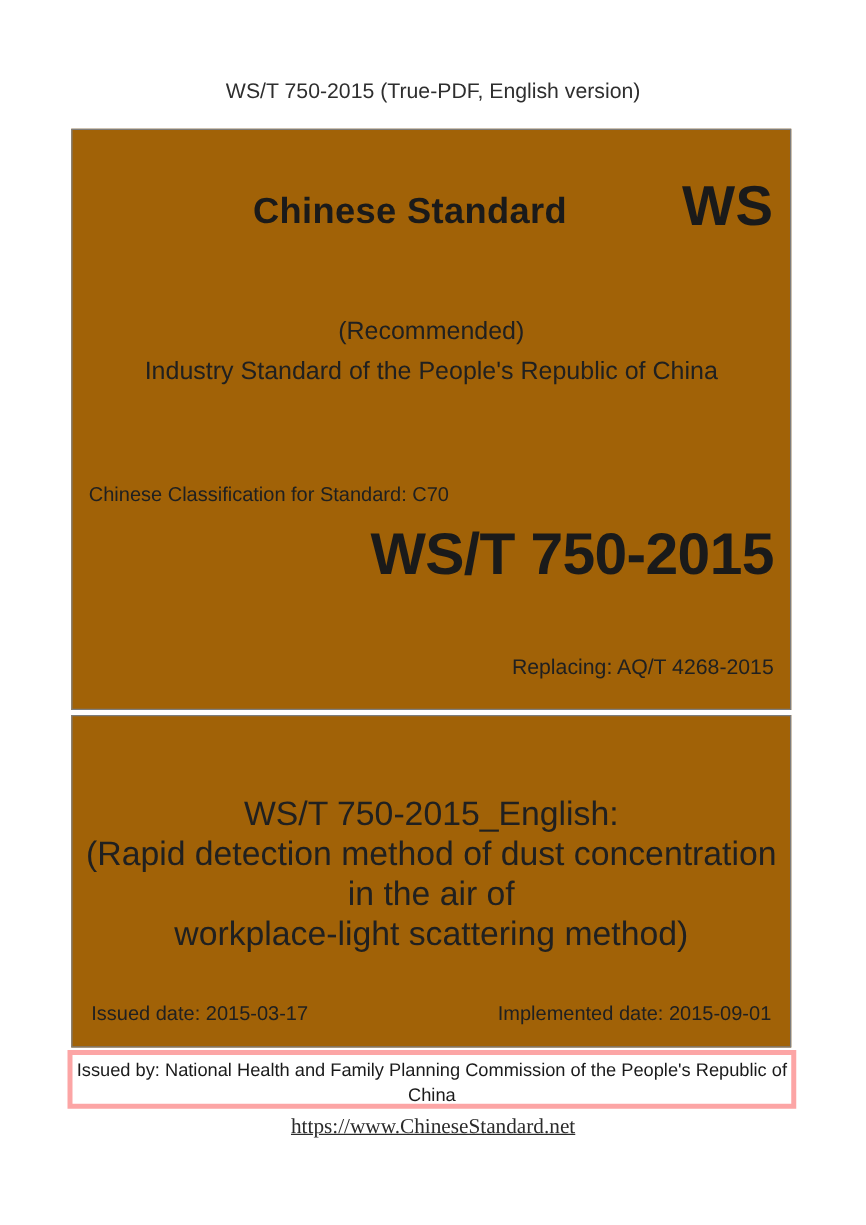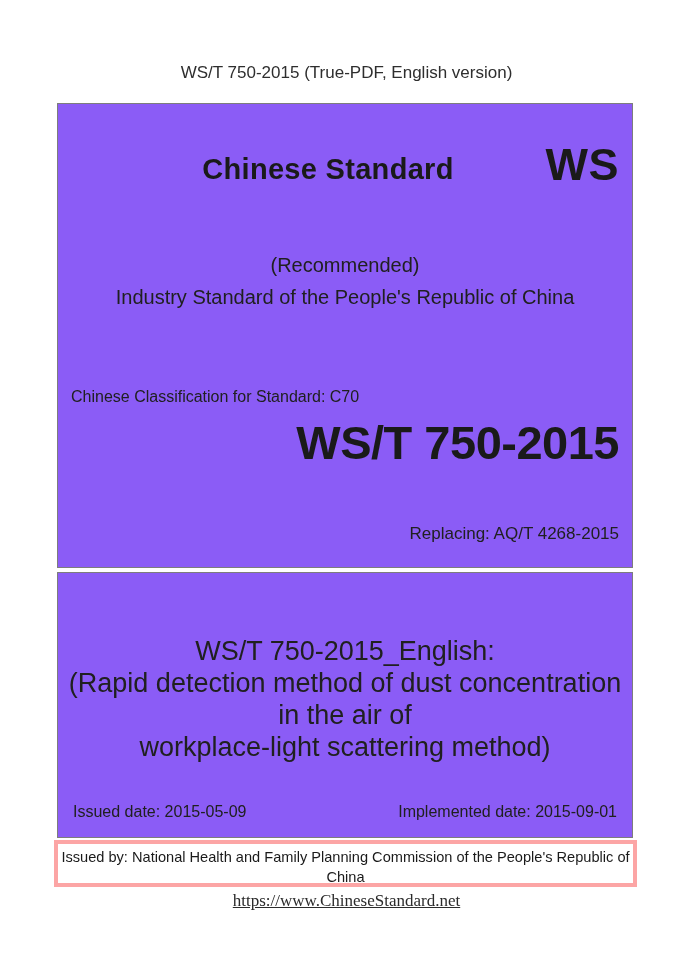--- a/index.html
+++ b/index.html
@@ -13,21 +13,21 @@
   }
   .header-title {
     position: absolute; top: 63px; left: 0; width: 100%;
     text-align: center;
     font-size: 17px;
     color: #2e2e2e;
   }
   .frame-box {
     position: absolute; left: 57px; width: 576px;
     border: 1px solid #7d7d7d;
-    background: #8b5cf6;
+    background: #a16207;
     box-sizing: border-box;
   }
   .box1 { top: 103px; height: 465px; }
   .box2 { top: 572px; height: 266px; }
   .brand-title {
     position: absolute; top: 50px; left: 135px; width: 270px;
     text-align: center;
     font-size: 29px; font-weight: bold;
     letter-spacing: 0.3px;
     line-height: 1.1;
@@ -110,21 +110,21 @@
   <div class="classification">Chinese Classification for Standard: C70</div>
   <div class="standard-number">WS/T 750-2015</div>
   <div class="replacing-note">Replacing: AQ/T 4268-2015</div>
 </div>
 
 <div class="frame-box box2">
   <div class="english-title">WS/T 750-2015_English:
 (Rapid detection method of dust concentration in the air of
 workplace-light scattering method)</div>
   <div class="dates-row">
-    <span>Issued date: 2015-05-09</span>
+    <span>Issued date: 2015-03-17</span>
     <span>Implemented date: 2015-09-01</span>
   </div>
 </div>
 
 <div class="issuer-box">Issued by: National Health and Family Planning Commission of the People's Republic of
 China</div>
 
 <div class="footer">
   <a href="#" title="https://www.ChineseStandard.net">https://www.ChineseStandard.net</a>
 </div>

